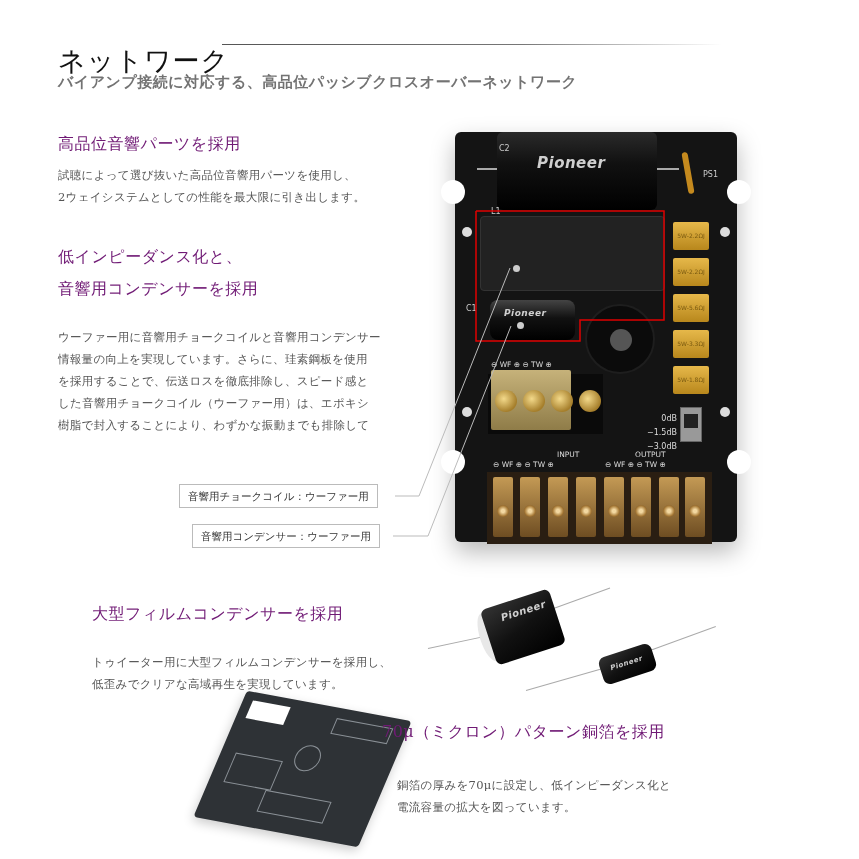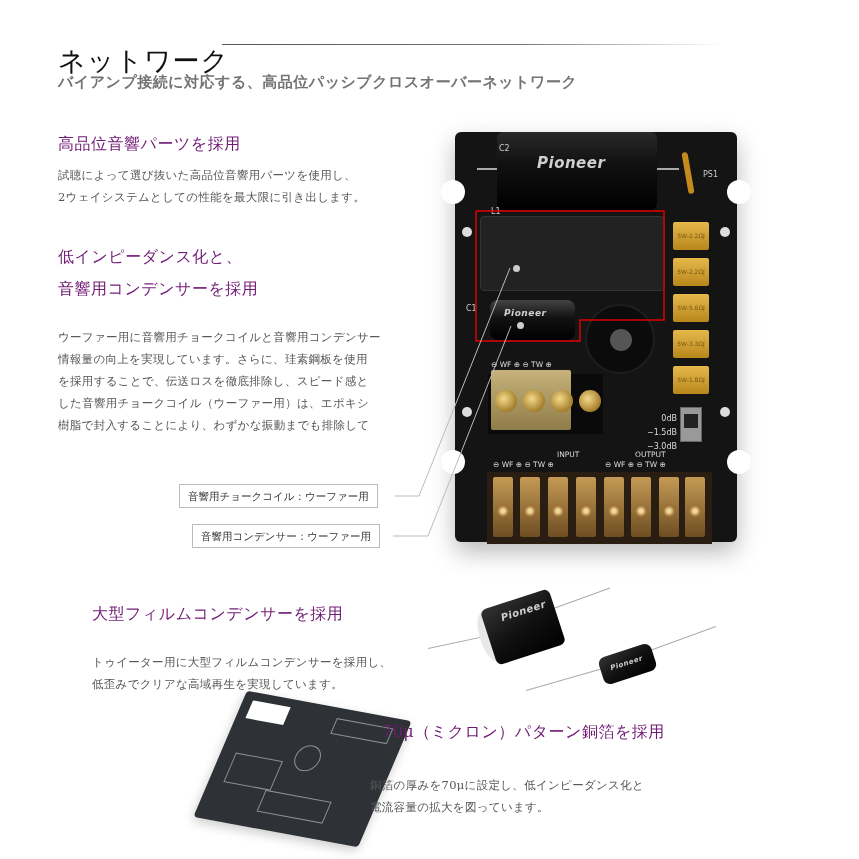--- a/index.html
+++ b/index.html
@@ -191,16 +191,16 @@
 
 <div class="abs pcb-bare">
   <div class="trace" style="left:10px; top:8px; width:40px; height:18px; background:#fff; border:none;"></div>
   <div class="trace" style="left:15px; top:60px; width:50px; height:30px;"></div>
   <div class="trace" style="left:75px; top:40px; width:26px; height:26px; border-radius:50%;"></div>
   <div class="trace" style="left:60px; top:90px; width:70px; height:22px;"></div>
   <div class="trace" style="left:100px; top:10px; width:60px; height:16px;"></div>
 </div>
 
 <div class="abs h2" style="left:382px; top:722px;">70μ（ミクロン）パターン銅箔を採用</div>
-<div class="abs body-text" style="left:370px; top:774px;">
+<div class="abs body-text" style="left:397px; top:774px;">
   <div>銅箔の厚みを70μに設定し、低インピーダンス化と</div>
   <div>電流容量の拡大を図っています。</div>
 </div>
 
 </body></html>

